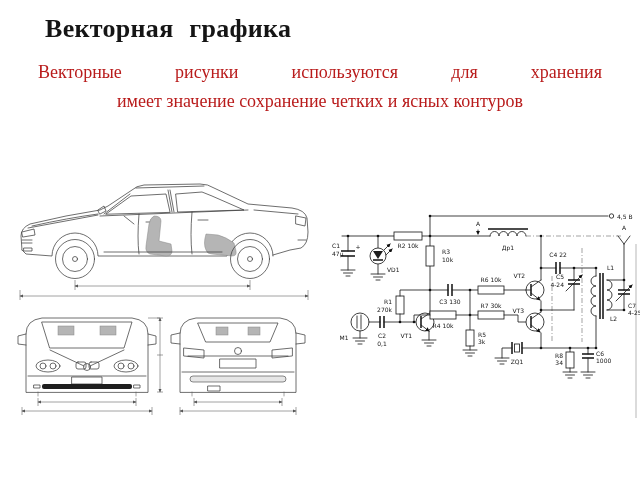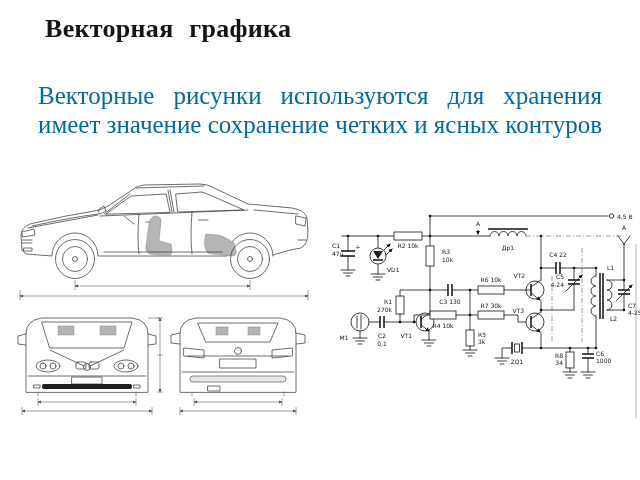--- a/index.html
+++ b/index.html
@@ -1,22 +1,22 @@
 <!DOCTYPE html>
 <html><head>
 <meta charset="utf-8">
 <style>
   html,body{margin:0;padding:0;background:#fff;}
   .slide{position:relative;width:640px;height:480px;background:#ffffff;overflow:hidden;
          font-family:"Liberation Serif",serif;color:#111;}
   .title{position:absolute;top:13px;left:0;width:640px;
          font-weight:bold;font-size:26px;line-height:32px;letter-spacing:.3px;word-spacing:9px;color:#151515;padding-left:45px;}
-  .bodytext{position:absolute;top:82px;left:38px;width:564px;font-size:25px;line-height:28.5px;color:#0369a1;}
+  .bodytext{position:absolute;top:58px;left:38px;width:564px;font-size:18px;line-height:28.5px;color:#b91c1c;}
   .jline{text-align:justify;text-align-last:justify;}
-  .lline{text-align:right;}
+  .lline{text-align:center;}
   svg{position:absolute;}
   #carfig{left:8px;top:170px;}
   #cirfig{left:330px;top:180px;}
   .ln{stroke:#3e3e3e;stroke-width:.75;fill:none;stroke-linecap:round;stroke-linejoin:round;}
   .ln2{stroke:#5a5a5a;stroke-width:.55;fill:none;stroke-linecap:round;}
   .fillg{fill:#b5b5b5;stroke:#878787;stroke-width:.5;}
   .dark{fill:#1e1e1e;stroke:none;}
   .lightg{fill:#e6e6e6;stroke:#3e3e3e;stroke-width:.6;}
   .dim{stroke:#555;stroke-width:.55;fill:none;}
   .w{stroke:#1f1f1f;stroke-width:.85;fill:none;stroke-linecap:round;}

